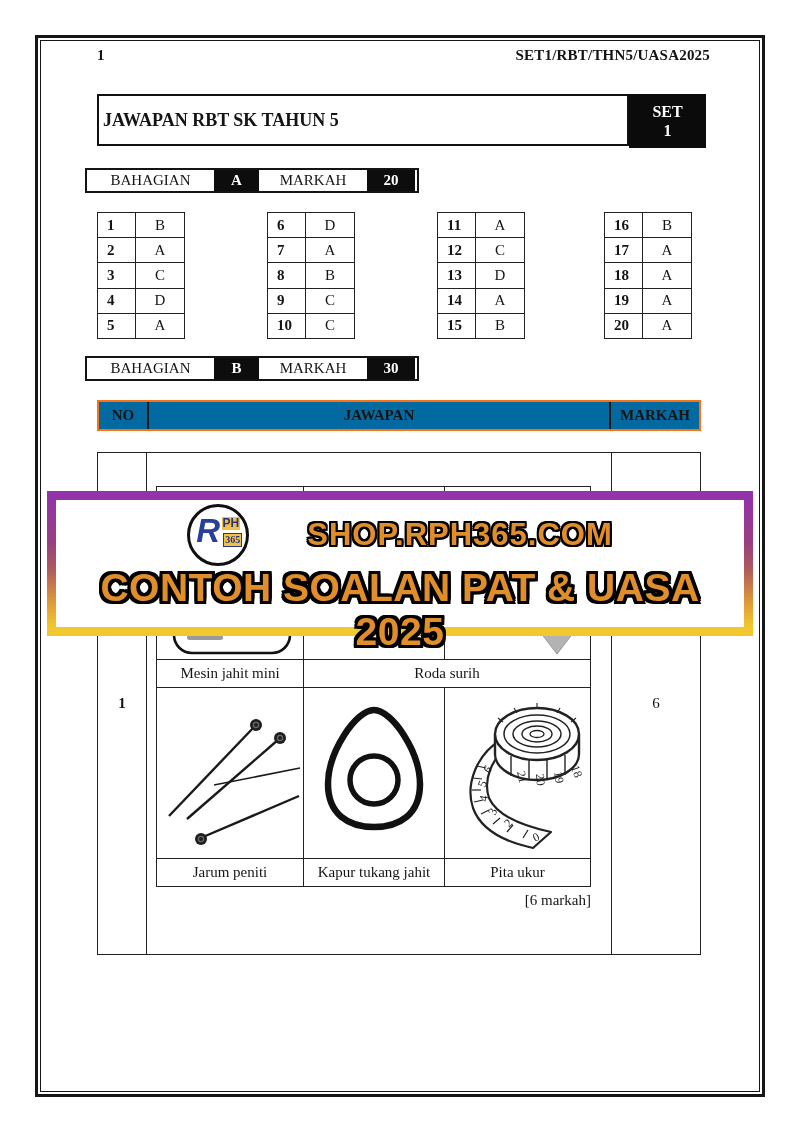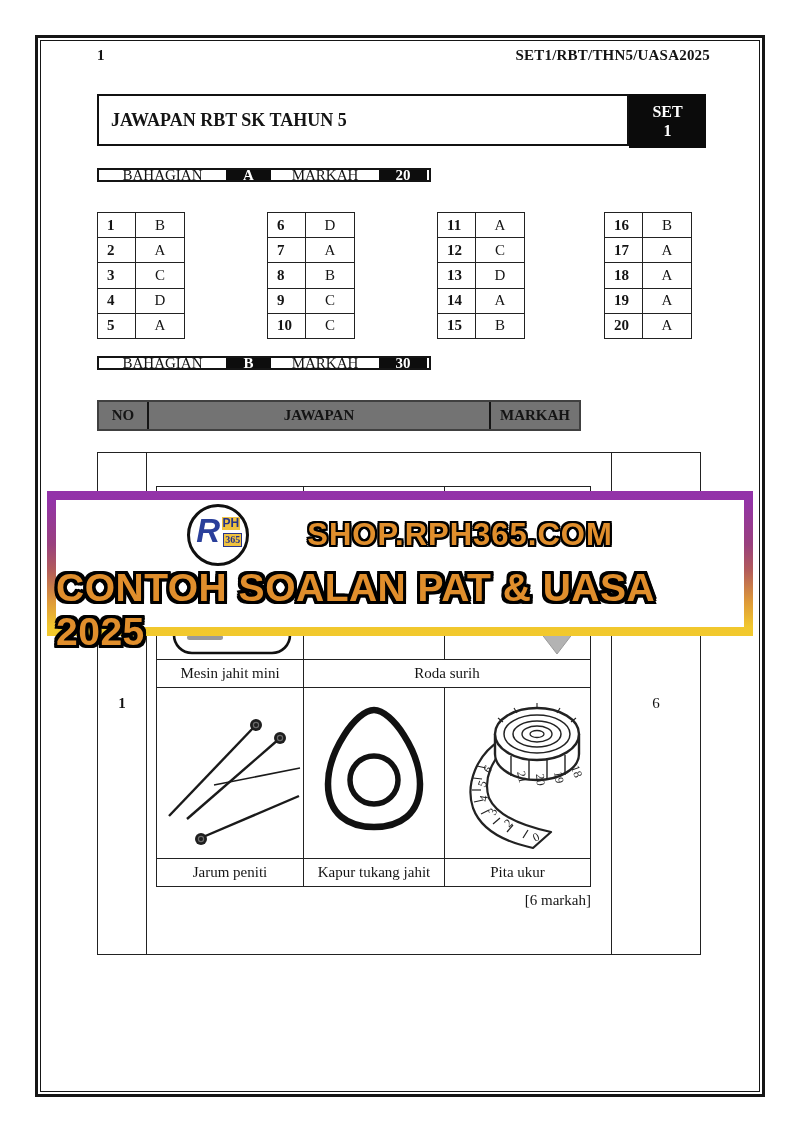--- a/index.html
+++ b/index.html
@@ -9,46 +9,46 @@
   
   .page-frame{left:35px;top:35px;width:730px;height:1062px;border:3px solid #161616;}
   .page-frame-inner{position:absolute;left:2px;top:2px;right:2px;bottom:2px;border:1px solid #161616;}
 
   
   .pg-num{left:97px;top:47px;font-size:15px;font-weight:bold;}
   .doc-code{right:90px;top:47px;font-size:15px;font-weight:bold;letter-spacing:.2px;}
 
   
   .title-box{left:97px;top:94px;width:532px;height:52px;border:2.5px solid #111;background:#fff;
-    display:flex;align-items:center;padding-left:12px;font-size:18px;font-weight:bold;}
+    display:flex;align-items:center;padding-left:4px;font-size:18px;font-weight:bold;}
   .set-box{left:629px;top:94px;width:77px;height:54px;background:#0b0b0b;color:#fff;
     display:flex;flex-direction:column;align-items:center;justify-content:center;
     font-size:16px;font-weight:bold;line-height:1.2;}
 
   
-  .bar{left:97px;width:334px;height:14px;border:2px solid #141414;display:flex;font-size:15px;background:#15803d;}
+  .bar{left:85px;width:334px;height:25px;border:2px solid #141414;display:flex;font-size:15px;background:#15803d;}
   .bar-a{top:168px;} .bar-b{top:356px;}
   .bar .lbl{display:flex;align-items:center;justify-content:center;height:100%;}
   .seg-bahagian{width:127px;background:#fff;}
   .seg-letter{width:45px;background:#0d0d0d;color:#fff;font-weight:bold;}
   .seg-markah{width:108px;background:#fff;}
   .seg-marks{width:48px;background:#0d0d0d;color:#fff;font-weight:bold;}
   .seg-sliver{flex:1;background:#fff;}
 
   
   .ans-table{top:212px;width:88px;border:1.5px solid #222;background:#fff;}
   .ans-row{display:flex;height:24.2px;border-top:1.5px solid #222;}
   .ans-row:first-child{border-top:none;}
   .ans-no{width:38px;border-right:1.5px solid #222;font-weight:bold;font-size:15px;
     display:flex;align-items:center;padding-left:9px;box-sizing:border-box;}
   .ans-letter{flex:1;display:flex;align-items:center;justify-content:center;font-size:15px;}
 
   
-  .hdr-table{left:97px;top:400px;width:484px;height:31px;border:2px solid #404040;display:flex;
-    font-weight:bold;font-size:15px;background:#737373;}
+  .hdr-table{left:97px;top:400px;width:604px;height:31px;border:2px solid #f97316;display:flex;
+    font-weight:bold;font-size:15px;background:#0369a1;}
   .hdr-cell{display:flex;align-items:center;justify-content:center;height:100%;}
   .hdr-no{width:48px;border-right:2px solid #141414;}
   .hdr-jawapan{flex:1;}
   .hdr-markah{width:88px;border-left:2px solid #141414;}
 
   
   .big-row{left:97px;top:452px;width:604px;height:503px;border:1.5px solid #222;display:flex;background:#fff;}
   .row-no-cell{width:48px;border-right:1.5px solid #222;display:flex;align-items:center;justify-content:center;
     font-weight:bold;font-size:15px;}
   .row-jawapan-cell{flex:1;position:relative;}
@@ -66,21 +66,21 @@
   .tc1{width:147px;} .tc2{width:141px;} .tc3{flex:1;}
   .tool-label{display:flex;align-items:center;justify-content:center;font-size:15px;}
   .marks-note{position:absolute;left:9px;top:439px;width:435px;text-align:right;font-size:15px;}
 
   
   .banner{left:47px;top:491px;width:706px;height:145px;z-index:9;
     border:9px solid transparent;
     border-image:linear-gradient(180deg,#9333A9 0%,#99407E 35%,#B25B5B 55%,#DE9A38 80%,#F2C92D 100%) 1;
     background:#fff;background-clip:padding-box;}
   .banner-row1{display:flex;align-items:center;justify-content:center;gap:14px;margin-top:5px;height:60px;}
-  .banner-row2{text-align:left;margin-top:1px;}
+  .banner-row2{text-align:center;margin-top:1px;}
   .ad-font{font-family:"Liberation Sans",sans-serif;font-weight:bold;color:#E08E2C;}
   .outline-sm{text-shadow:-2px -2px 0 #000,2px -2px 0 #000,-2px 2px 0 #000,2px 2px 0 #000,
     0 -2px 0 #000,0 2px 0 #000,-2px 0 0 #000,2px 0 0 #000,-1px -2px 0 #000,1px 2px 0 #000;padding-left:44px;}
   .outline-lg{text-shadow:-3px -3px 0 #000,3px -3px 0 #000,-3px 3px 0 #000,3px 3px 0 #000,
     0 -3px 0 #000,0 3px 0 #000,-3px 0 0 #000,3px 0 0 #000,-2px -3px 0 #000,2px 3px 0 #000,
     -3px 2px 0 #000,3px -2px 0 #000;}
   .shop-text{font-size:31px;letter-spacing:1px;}
   .headline-text{font-size:39px;letter-spacing:.5px;}
 
   .logo-circle{position:relative;width:56px;height:56px;border-radius:50%;border:3px solid #101010;

